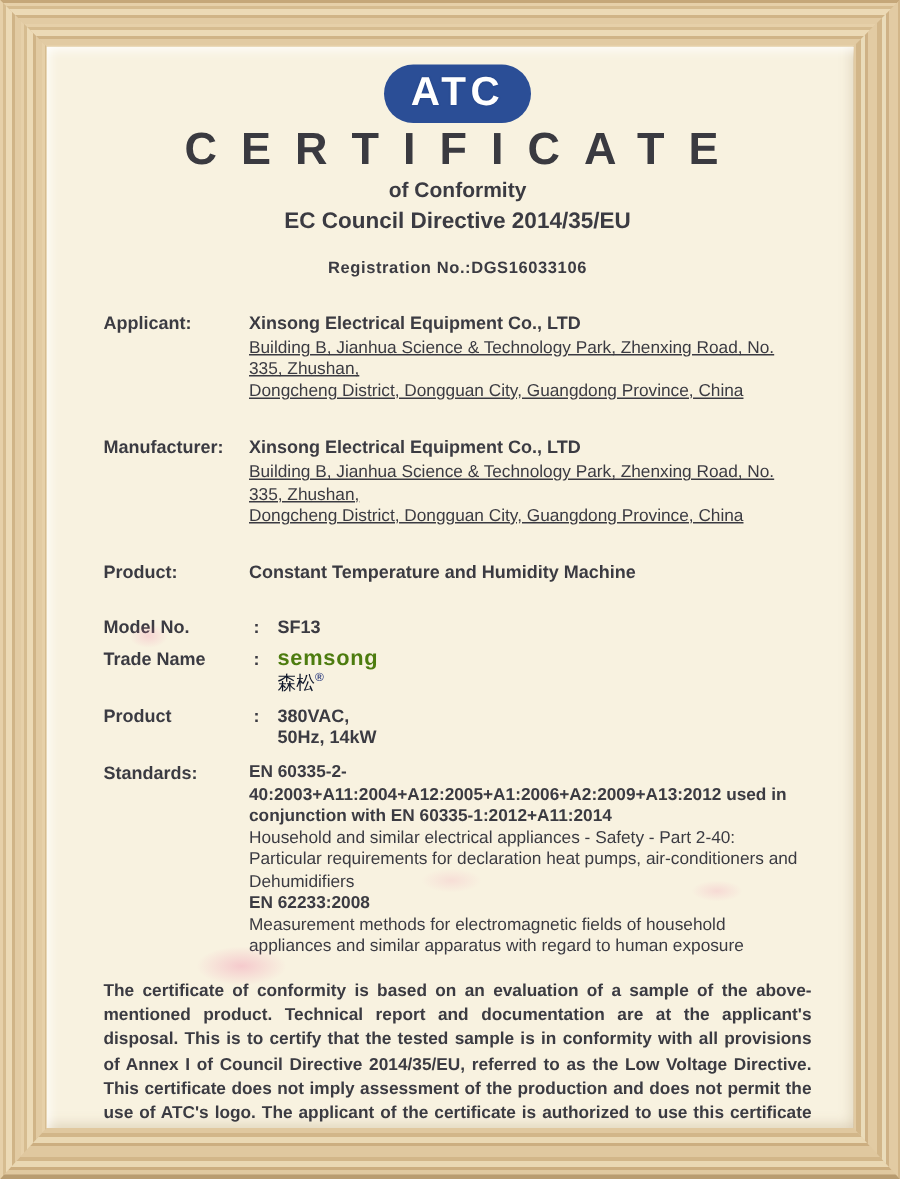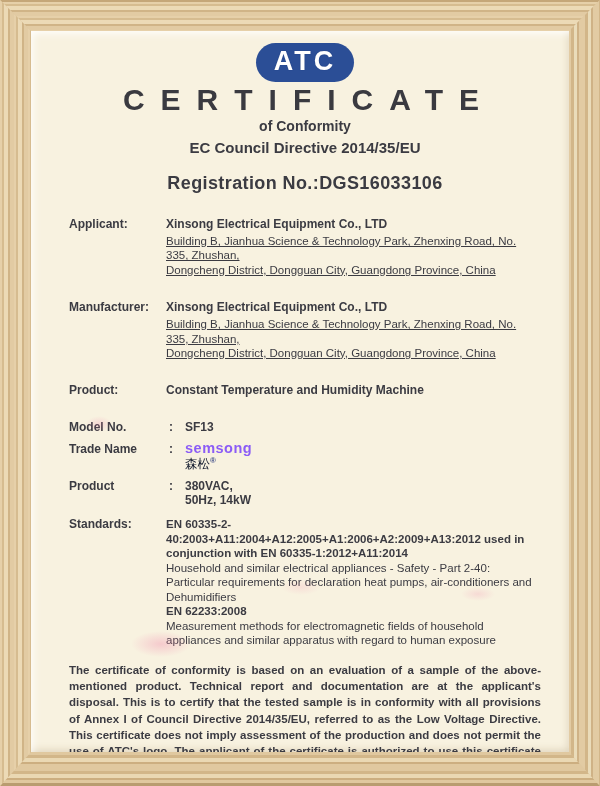--- a/index.html
+++ b/index.html
@@ -35,33 +35,33 @@
   
   .header { text-align:center; }
   .logo-pill { display:inline-block; margin-top:2px; padding:3px 18px 5px; border-radius:20px;
     background:#2b4e96; color:#fff; font-size:27px; font-weight:bold; letter-spacing:3px;
     text-shadow:0 0 1px #1c3a78; }
   .cert-title { margin-top:1px; font-size:30px; font-weight:bold; letter-spacing:16px; color:#3a3a40;
     white-space:nowrap; margin-left:8px; }
   .subtitle { font-size:14px; font-weight:bold; margin-top:1px; }
   .directive { font-size:15px; font-weight:bold; margin-top:5px; }
   .directive2 { font-size:15px; font-weight:bold; margin-top:1px; }
-  .registration { font-size:18px; font-weight:bold; letter-spacing:.4px; margin-top:17px; margin-bottom:13px; }
+  .registration { font-size:11px; font-weight:bold; letter-spacing:.4px; margin-top:17px; margin-bottom:13px; }
 
   
   .row { display:grid; grid-template-columns:97px 1fr; column-gap:0; margin-top:23px; }
   .row-label { font-size:12px; font-weight:bold; }
   .company-name { font-size:12px; font-weight:bold; }
   .addr { font-size:11.5px; margin-top:3px; line-height:1.25;text-decoration:underline; }
   .product-value { font-size:12px; font-weight:bold; }
   .id-sub { display:grid; grid-template-columns:100px 16px 1fr; row-gap:6px; align-items:baseline; }
   .id-name { font-size:12px; font-weight:bold; }
   .id-colon { font-size:12px; font-weight:bold; }
   .id-value { font-size:12px; font-weight:bold; }
-  .brand { color:#8b5cf6; font-weight:bold; font-size:14.5px; letter-spacing:.5px; }
+  .brand { color:#4d7c0f; font-weight:bold; font-size:14.5px; letter-spacing:.5px; }
   .brand-cn { color:#0f172a; font-weight:normal; font-size:12.5px; }
   .brand-reg { color:#3c4a86; font-size:8px; vertical-align:super; }
   .std-line { font-size:11.5px; line-height:1.26; }
   .std-bold { font-weight:bold; }
 
   .body-par { margin-top:14px; font-size:11.5px; font-weight:bold; line-height:1.42; text-align:justify; }
 
   
   .footer-top { position:relative; height:72px; }
   .stamp-wrap { position:absolute; left:50%; top:-32px; margin-left:-48px; width:96px; height:96px;

